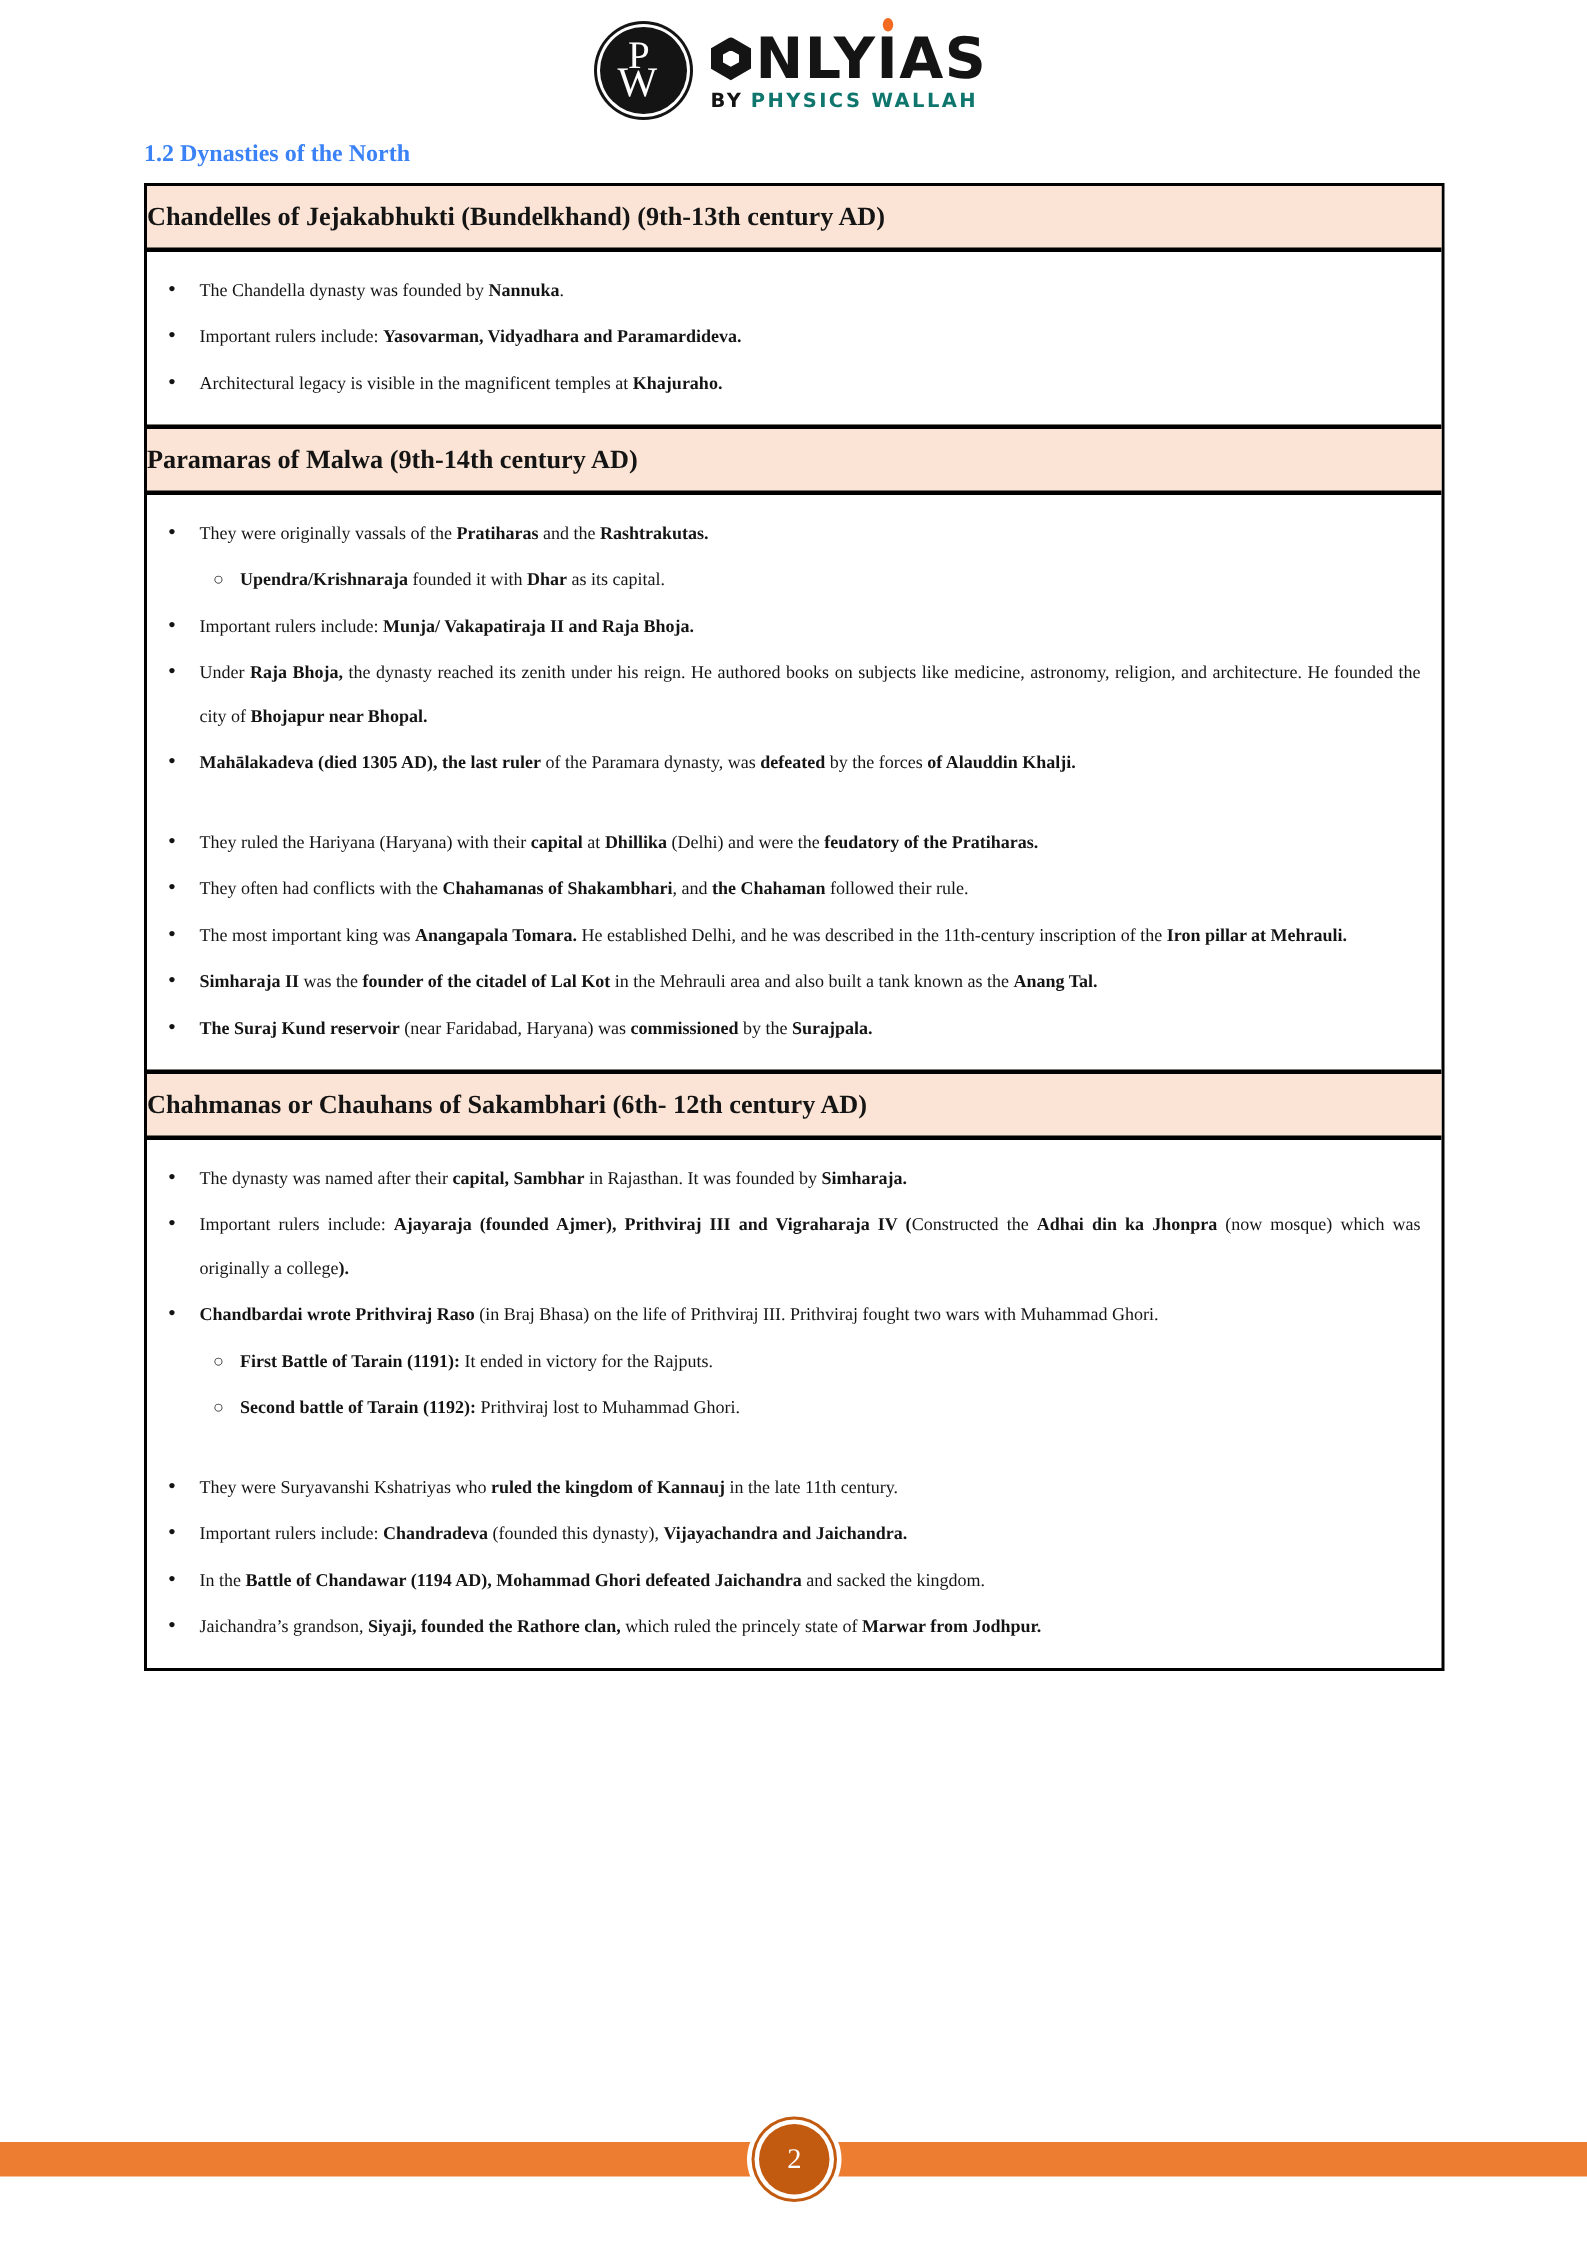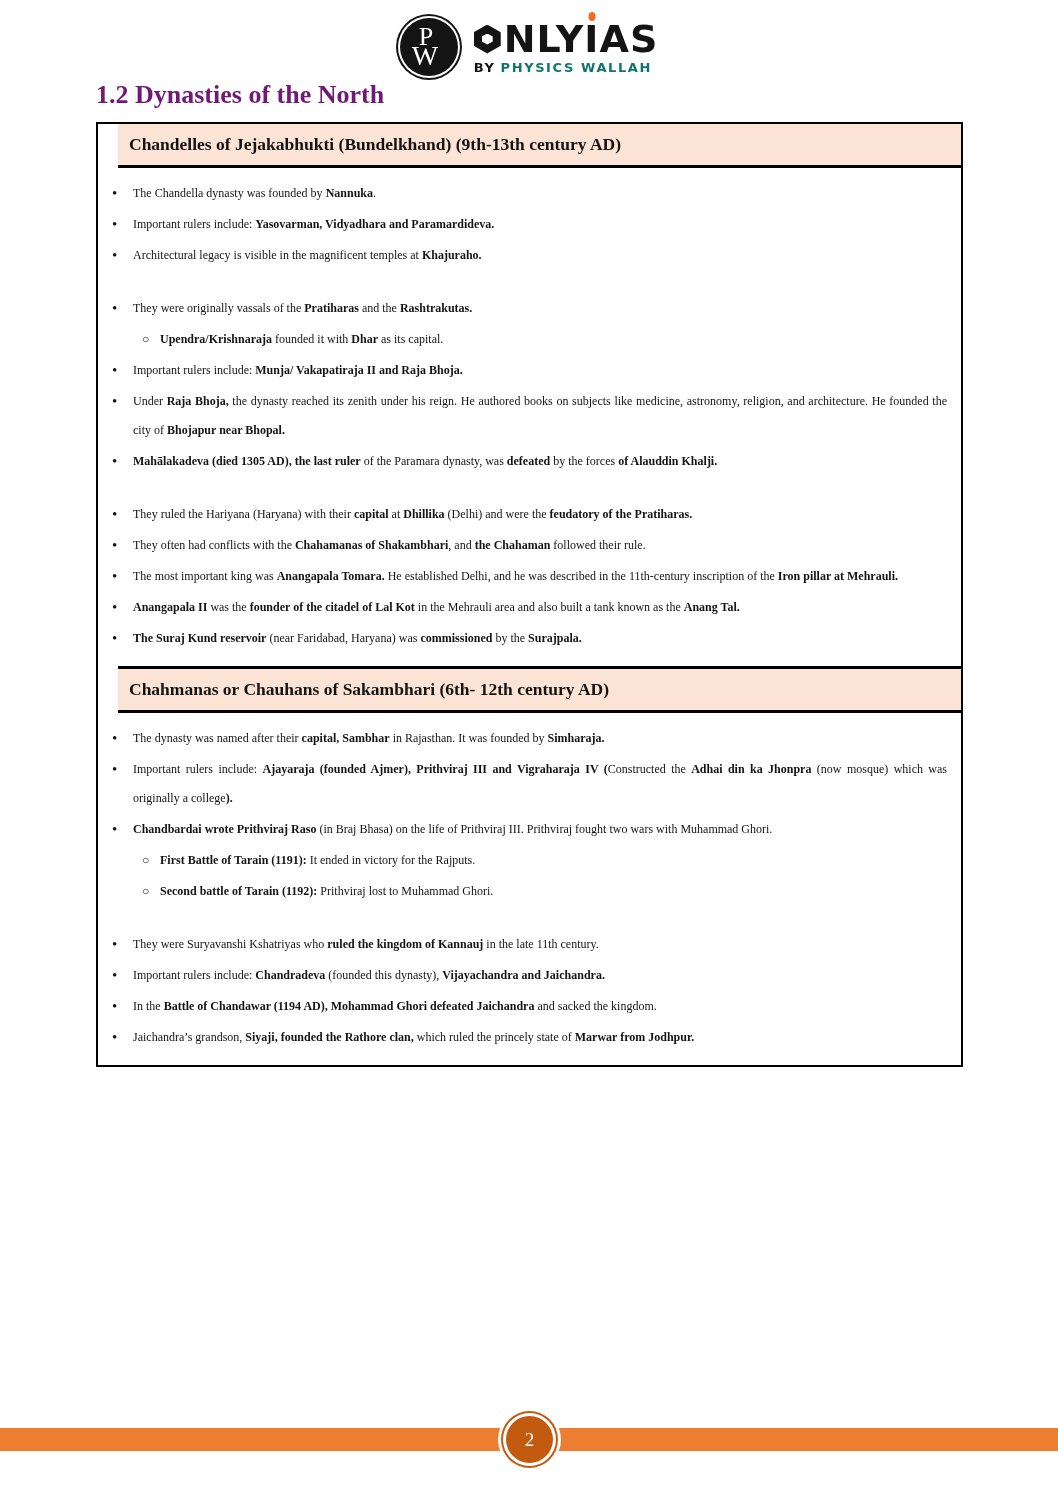--- a/index.html
+++ b/index.html
@@ -49,34 +49,34 @@
   .brand-i::before {
     content: ""; position: absolute; top: -8px; left: 50%; transform: translateX(-50%);
     width: 7px; height: 9px; border-radius: 50%; background: #F26B21;
   }
   .brand-sub { font-family: "DejaVu Sans", sans-serif; font-weight: bold; font-size: 13px; letter-spacing: 1.6px; margin-top: 3px; line-height: 1; }
   .brand-sub .by { color: #141414; }
   .brand-sub .pw-orange { color: #0f766e; margin-left: 5px; }
 
   
   .heading {
-    position: absolute; top: 80px; left: 96px;
-    font-size: 26px; font-weight: bold; color: #701a75;
+    position: absolute; top: 94px; left: 96px;
+    font-size: 16px; font-weight: bold; color: #3b82f6;
   }
 
   
   .content-box {
     position: absolute; top: 122px; left: 96px; width: 867px;
     border: 2px solid #000; background: #ffffff;
   }
   .sec-title {
     background: #FBE4D5;
     border-top: 3px solid #000; border-bottom: 3px solid #000;
-    padding: 10px 11px;
-    font-weight: bold; font-size: 17.5px; line-height: 1.2; margin-left: 20px;
+    padding: 10px 0;
+    font-weight: bold; font-size: 17.5px; line-height: 1.2;
   }
   .sec-title:first-child { border-top: none; }
   .sec-body { padding: 9px 14px 11px 0; }
   .bullet { display: flex; margin: 2px 0; }
   .bullet .marker { flex: 0 0 auto; line-height: 29px; }
   .bullet.l1 .marker { width: 21px; margin-left: 14px; font-size: 15px; }
   .bullet.l2 { margin-left: 44px; }
   .bullet.l2 .marker { width: 18px; font-size: 12px; }
   .btext { margin: 0; font-size: 12px; line-height: 29px; text-align: justify; flex: 1; }
   .btext b { font-weight: bold; }
@@ -129,20 +129,21 @@
         </div>
         <div class="bullet l1">
           <span class="marker">•</span>
           <p class="btext"><span>Important rulers include: </span><b>Yasovarman, Vidyadhara and Paramardideva.</b></p>
         </div>
         <div class="bullet l1">
           <span class="marker">•</span>
           <p class="btext"><span>Architectural legacy is visible in the magnificent temples at </span><b>Khajuraho.</b></p>
         </div>
       </div>
+      <div class="sec-title">Paramaras of Malwa (9th-14th century AD)</div>
       <div class="sec-body">
         <div class="bullet l1">
           <span class="marker">•</span>
           <p class="btext"><span>They were originally vassals of the </span><b>Pratiharas</b><span> and the </span><b>Rashtrakutas.</b></p>
         </div>
         <div class="bullet l2">
           <span class="marker">○</span>
           <p class="btext"><b>Upendra/Krishnaraja</b><span> founded it with </span><b>Dhar</b><span> as its capital.</span></p>
         </div>
         <div class="bullet l1">
@@ -166,21 +167,21 @@
         <div class="bullet l1">
           <span class="marker">•</span>
           <p class="btext"><span>They often had conflicts with the </span><b>Chahamanas of Shakambhari</b><span>, and </span><b>the Chahaman</b><span> followed their rule.</span></p>
         </div>
         <div class="bullet l1">
           <span class="marker">•</span>
           <p class="btext"><span>The most important king was </span><b>Anangapala Tomara.</b><span> He established Delhi, and he was described in the 11th-century inscription of the </span><b>Iron pillar at Mehrauli.</b></p>
         </div>
         <div class="bullet l1">
           <span class="marker">•</span>
-          <p class="btext"><b>Anangapala II</b><span> was the </span><b>founder of the citadel of Lal Kot</b><span> in the Mehrauli area and also built a tank known as the </span><b>Anang Tal.</b></p>
+          <p class="btext"><b>Simharaja II</b><span> was the </span><b>founder of the citadel of Lal Kot</b><span> in the Mehrauli area and also built a tank known as the </span><b>Anang Tal.</b></p>
         </div>
         <div class="bullet l1">
           <span class="marker">•</span>
           <p class="btext"><b>The Suraj Kund reservoir</b><span> (near Faridabad, Haryana) was </span><b>commissioned</b><span> by the </span><b>Surajpala.</b></p>
         </div>
       </div>
       <div class="sec-title">Chahmanas or Chauhans of Sakambhari (6th- 12th century AD)</div>
       <div class="sec-body">
         <div class="bullet l1">
           <span class="marker">•</span>

